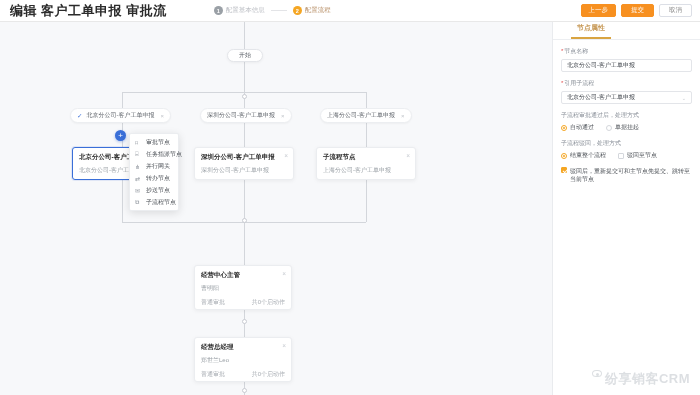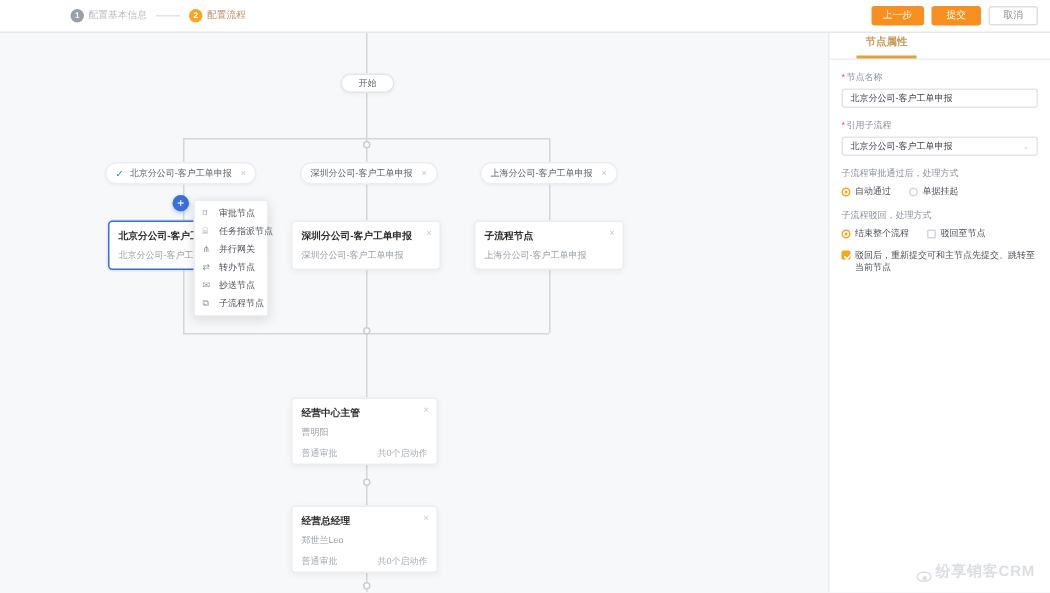--- a/index.html
+++ b/index.html
@@ -155,37 +155,38 @@
   }
   .cbox.on{background:#f5a623;border-color:#f5a623;position:relative;}
   .cbox.on::after{
     content:"";position:absolute;left:1.5px;top:0px;width:2px;height:3.5px;
     border:solid #fff;border-width:0 1px 1px 0;transform:rotate(42deg);
   }
   .chk-row{display:flex;align-items:flex-start;font-size:6px;color:#4a4f55;line-height:1.4;}
 
   
   .wm{
-    position:absolute;right:10px;bottom:7px;display:flex;align-items:flex-end;
-    font-size:10px;color:#d7dade;font-weight:700;letter-spacing:.5px;
+    position:absolute;right:10px;bottom:7px;display:flex;align-items:flex-start;
+    font-size:13px;color:#d7dade;font-weight:700;letter-spacing:.5px;
     opacity:.85;
   }
   .wm-eye{
     width:10px;height:7px;border:1.3px solid #d7dade;border-radius:50% / 60%;
     margin-right:3px;position:relative;
   }
   .wm-eye::after{
     content:"";position:absolute;left:3px;top:1.5px;width:3px;height:3px;
     border-radius:50%;background:#d7dade;
   }
 </style>
 </head>
 <body>
 
 <div class="header">
+  <div class="hdr-title">编辑 客户工单申报 审批流</div>
 
   <div class="steps">
     <div class="step">
       <div class="step-num done">1</div>
       <div class="step-label">配置基本信息</div>
     </div>
     <div class="step-sep"></div>
     <div class="step">
       <div class="step-num active">2</div>
       <div class="step-label active">配置流程</div>

